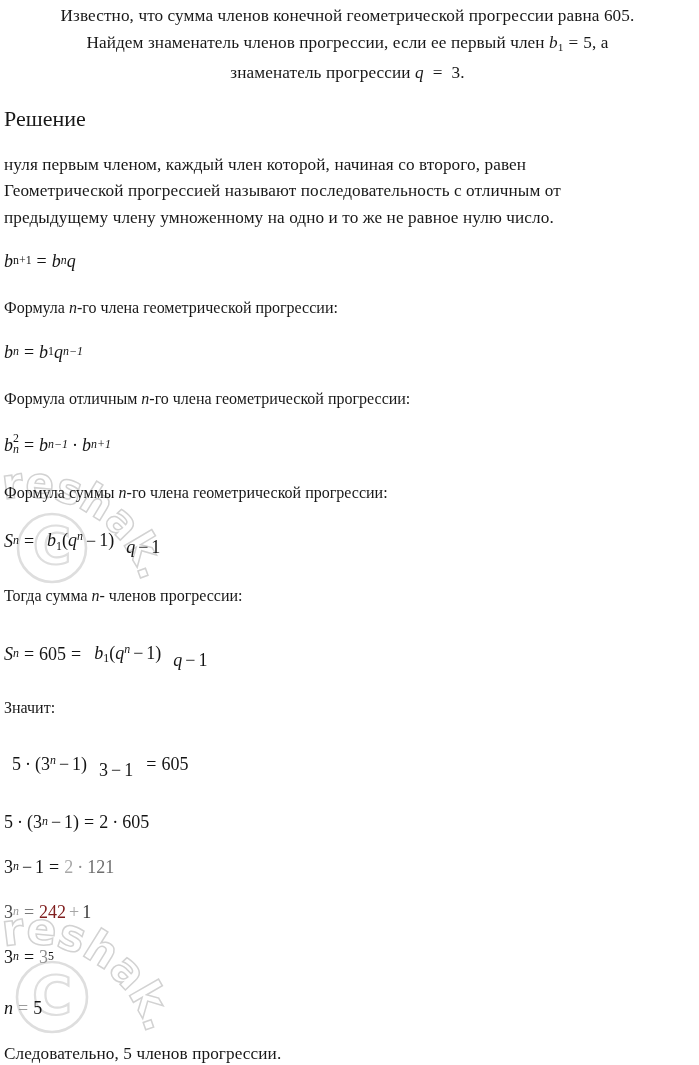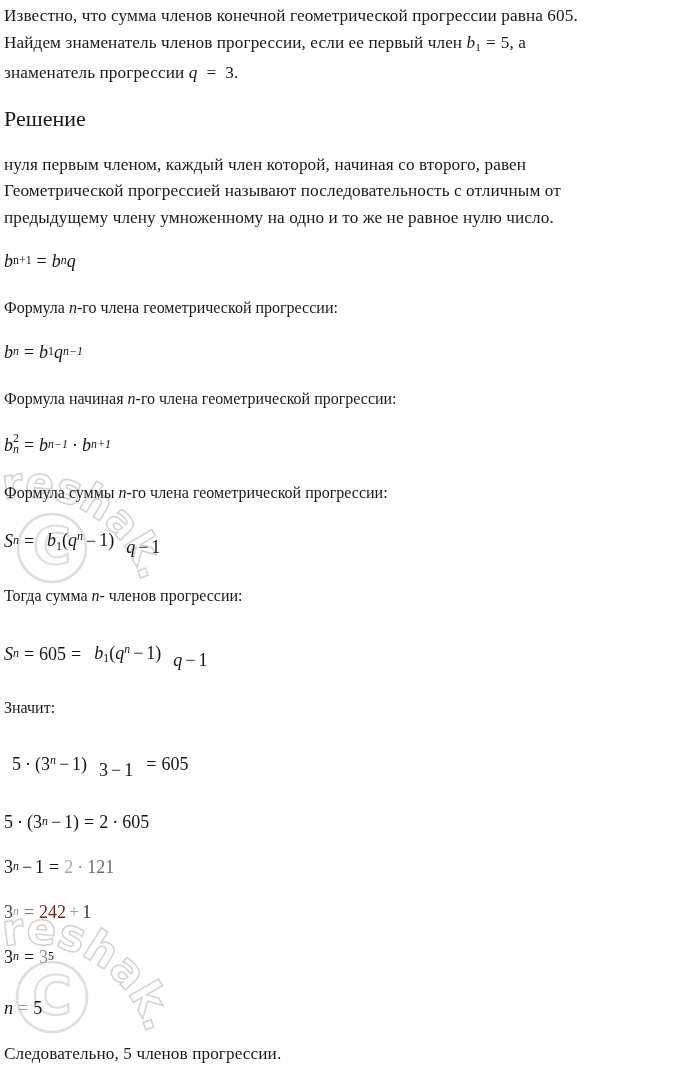--- a/index.html
+++ b/index.html
@@ -23,21 +23,21 @@
   }
 
   
   .para {
     font-size: 17.2px;
     line-height: 26.6px;
     color: #181818;
     margin: 0;
     letter-spacing: 0.1px;
   }
-  .para.intro { margin-bottom: 0; }
+  .para.intro { margin-bottom: 0; text-align: center; }
   .heading {
     font-size: 22px;
     line-height: 26.6px;
     margin: 19px 0 0 0;
     color: #181818;
   }
   .label {
     font-size: 16px;
     line-height: 26.6px;
     margin: 20px 0 0 0;
@@ -202,21 +202,21 @@
       <span class="mo">=</span>
       <span class="mrow">
         <span class="mi">b</span>
           <span class="sub up">1</span>
           <span class="mi">q</span>
           <span class="sup">n−1</span>
       </span>
     </div>
 
     <div class="label">
-      <span>Формула начиная </span><span class="mi">n</span><span>-го члена геометрической прогрессии:</span>
+      <span>Формула отличным </span><span class="mi">n</span><span>-го члена геометрической прогрессии:</span>
     </div>
 
     <div class="math" style="margin-top:17px; height:30px;">
       <span class="mrow" style="position:relative;">
         <span class="mi">b</span>
           <span style="display:inline-flex; flex-direction:column; line-height:1; margin-left:0px;">
           <span class="sup num" style="vertical-align:0; font-size:0.66em; margin-bottom:-1px;">2</span>
           <span class="sub" style="vertical-align:0; font-size:0.66em;">n</span>
         </span>
       </span>

